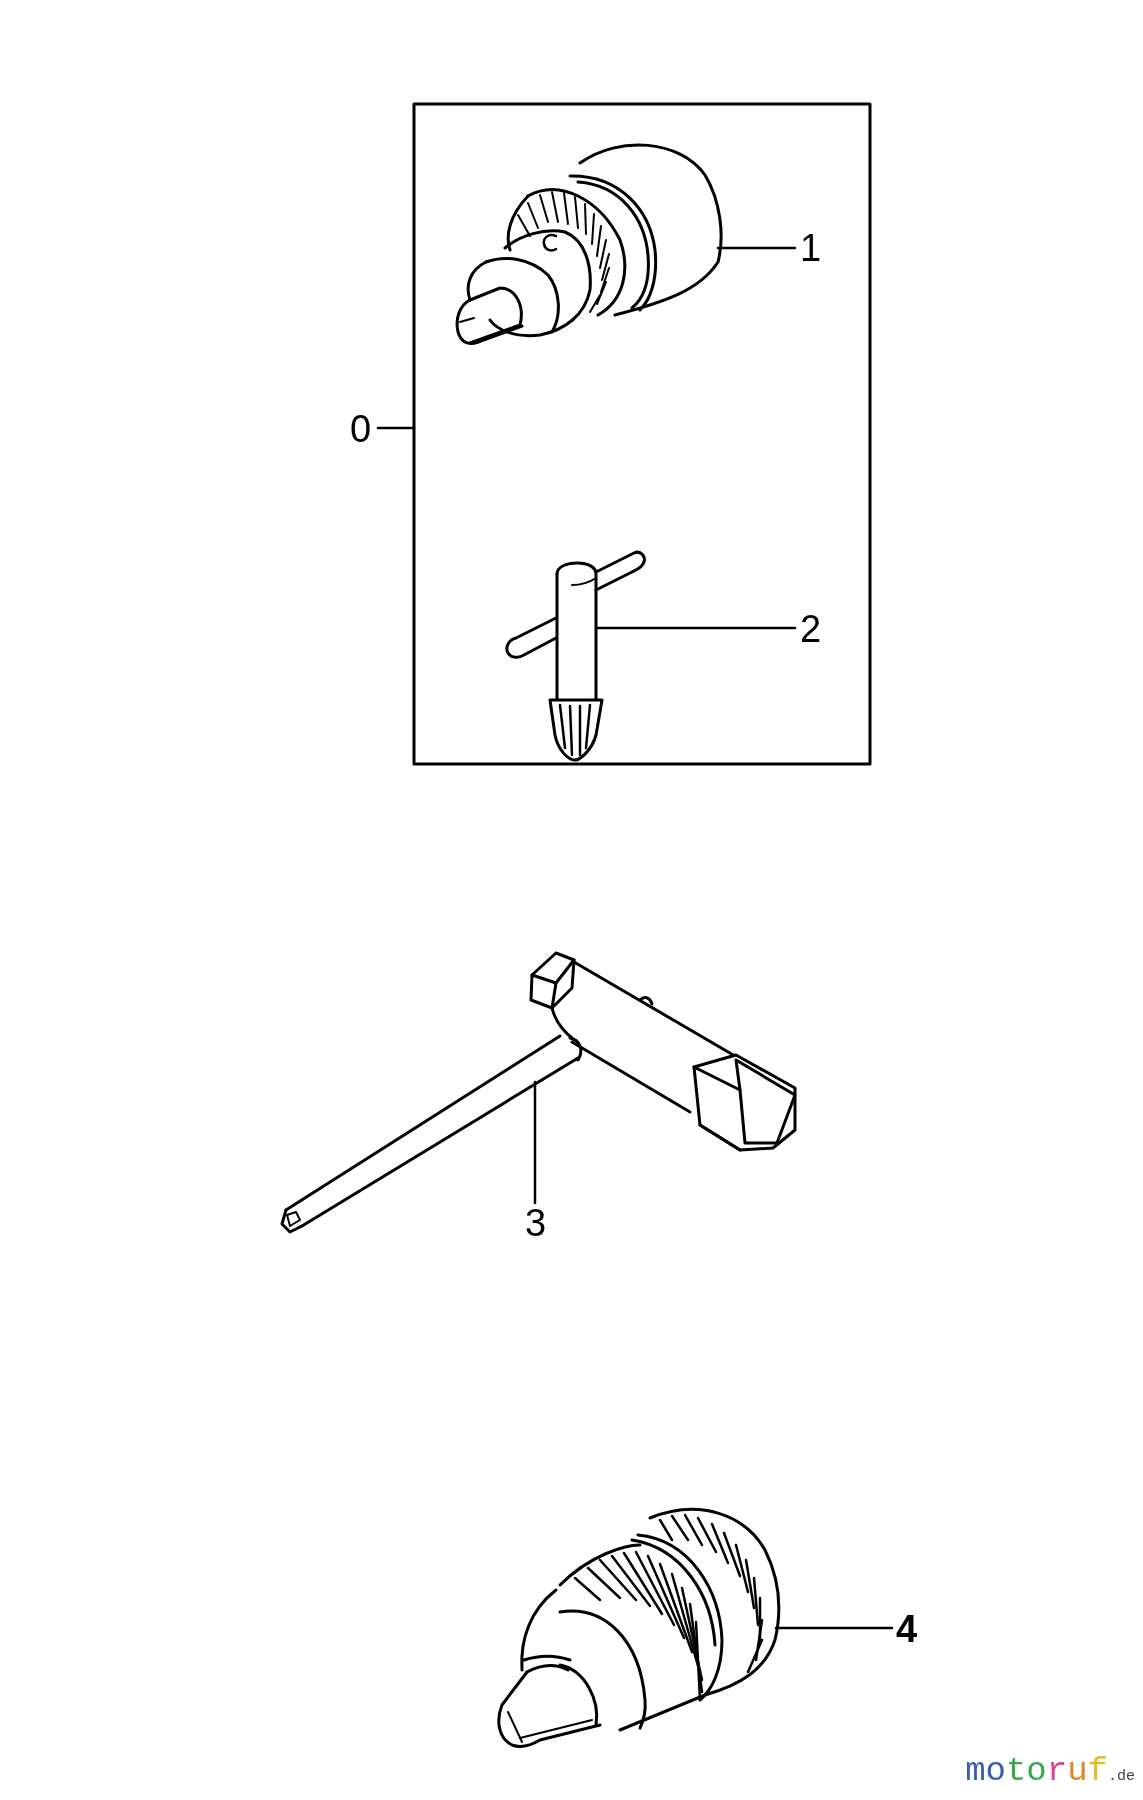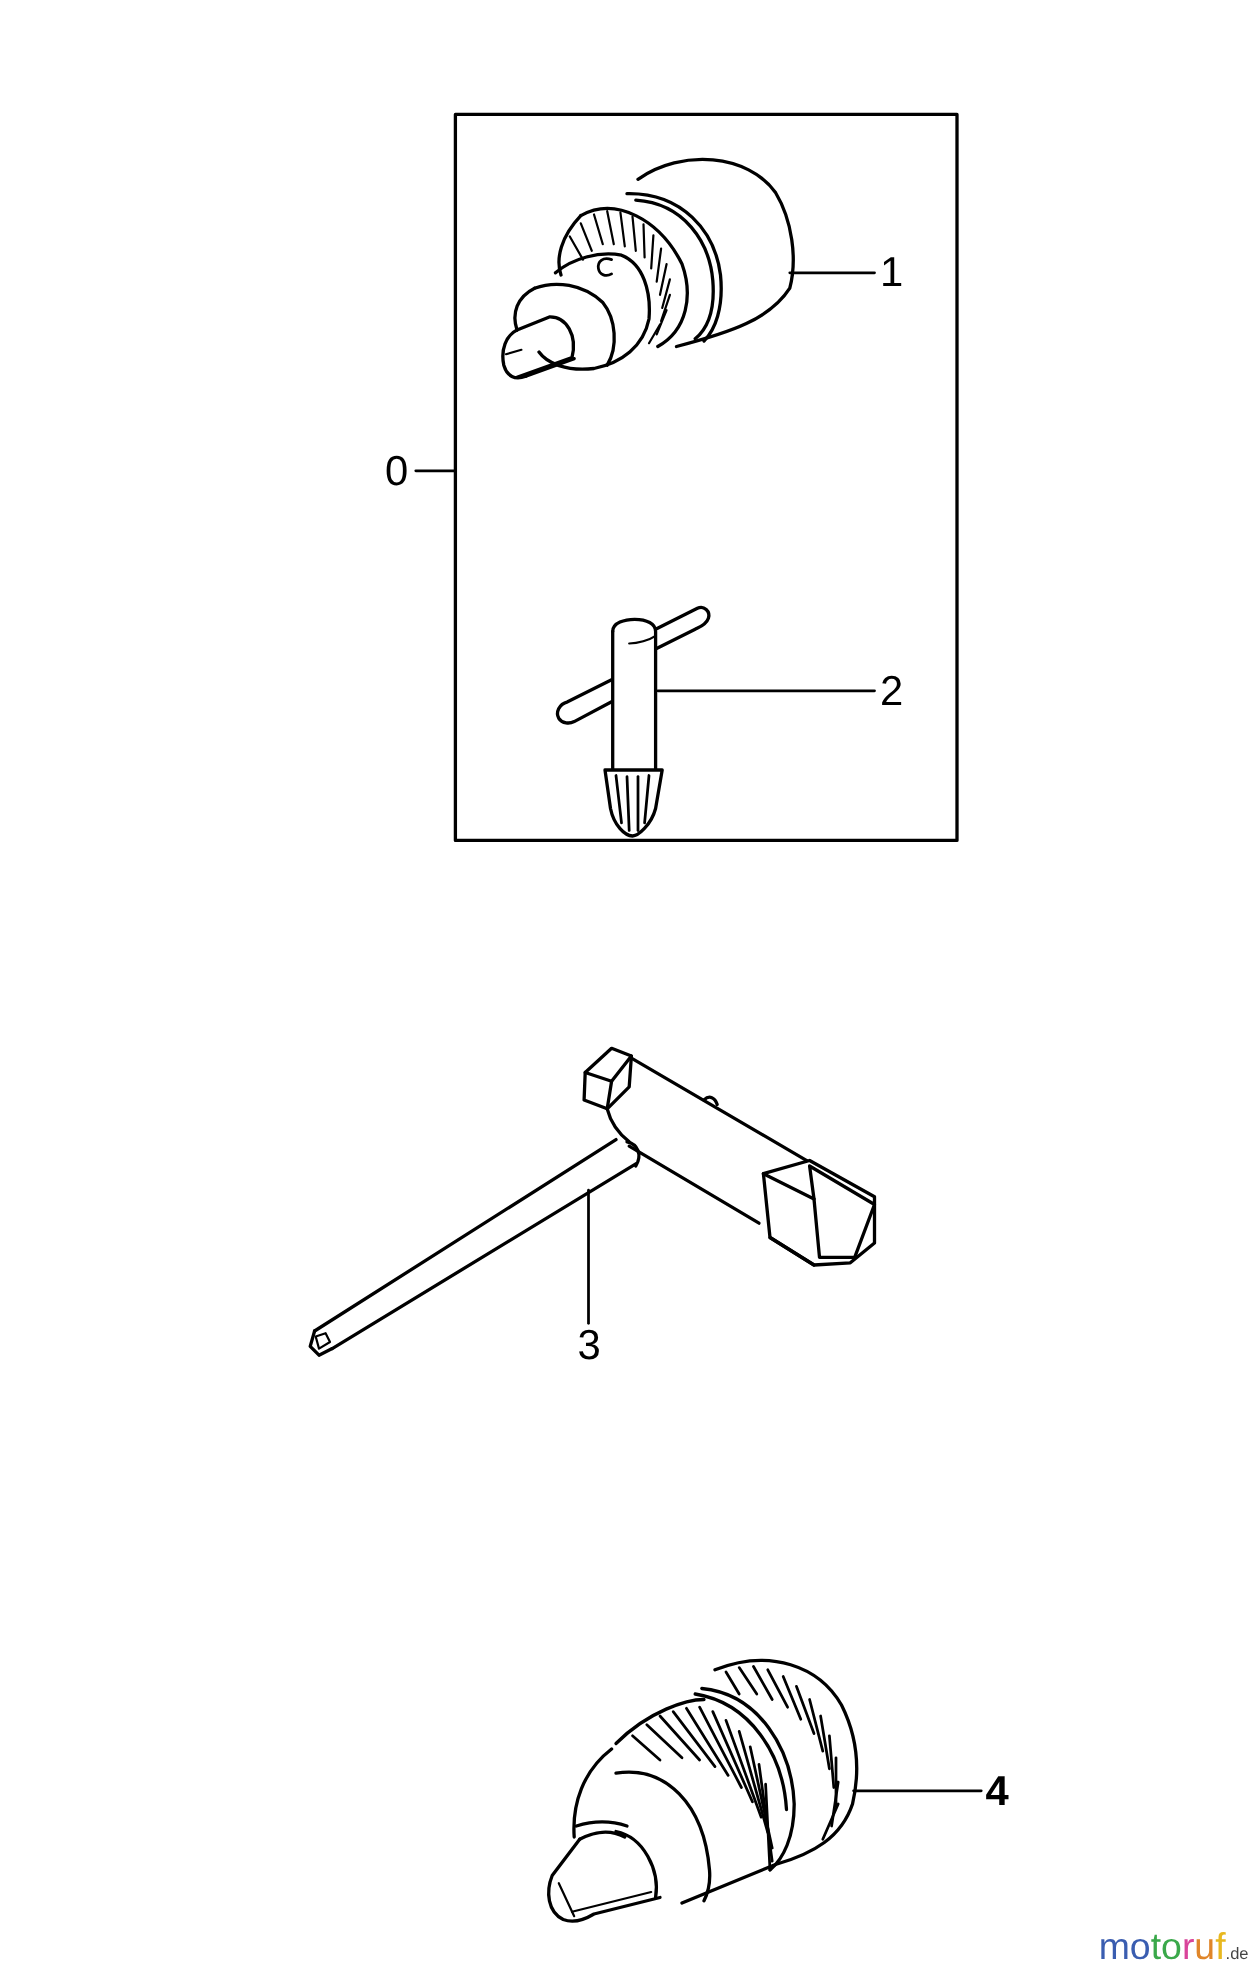--- a/index.html
+++ b/index.html
@@ -11,21 +11,21 @@
     font-family: "Liberation Sans", sans-serif;
     color: #000;
     line-height: 1;
   }
   .label.num { font-size: 38px; }
   .label.num.bold { font-weight: bold; }
   .watermark {
     position: absolute;
     right: 8px;
     bottom: 10px;
-    font-family: Liberation Sans, sans-serif;
+    font-family: Liberation Mono, monospace;
     font-size: 34px;
     letter-spacing: 0px;
     white-space: nowrap;
     margin-left: 10px;
   }
   .watermark .tld { font-size: 15px; color: #444; }
 </style>
 </head>
 <body>
 

